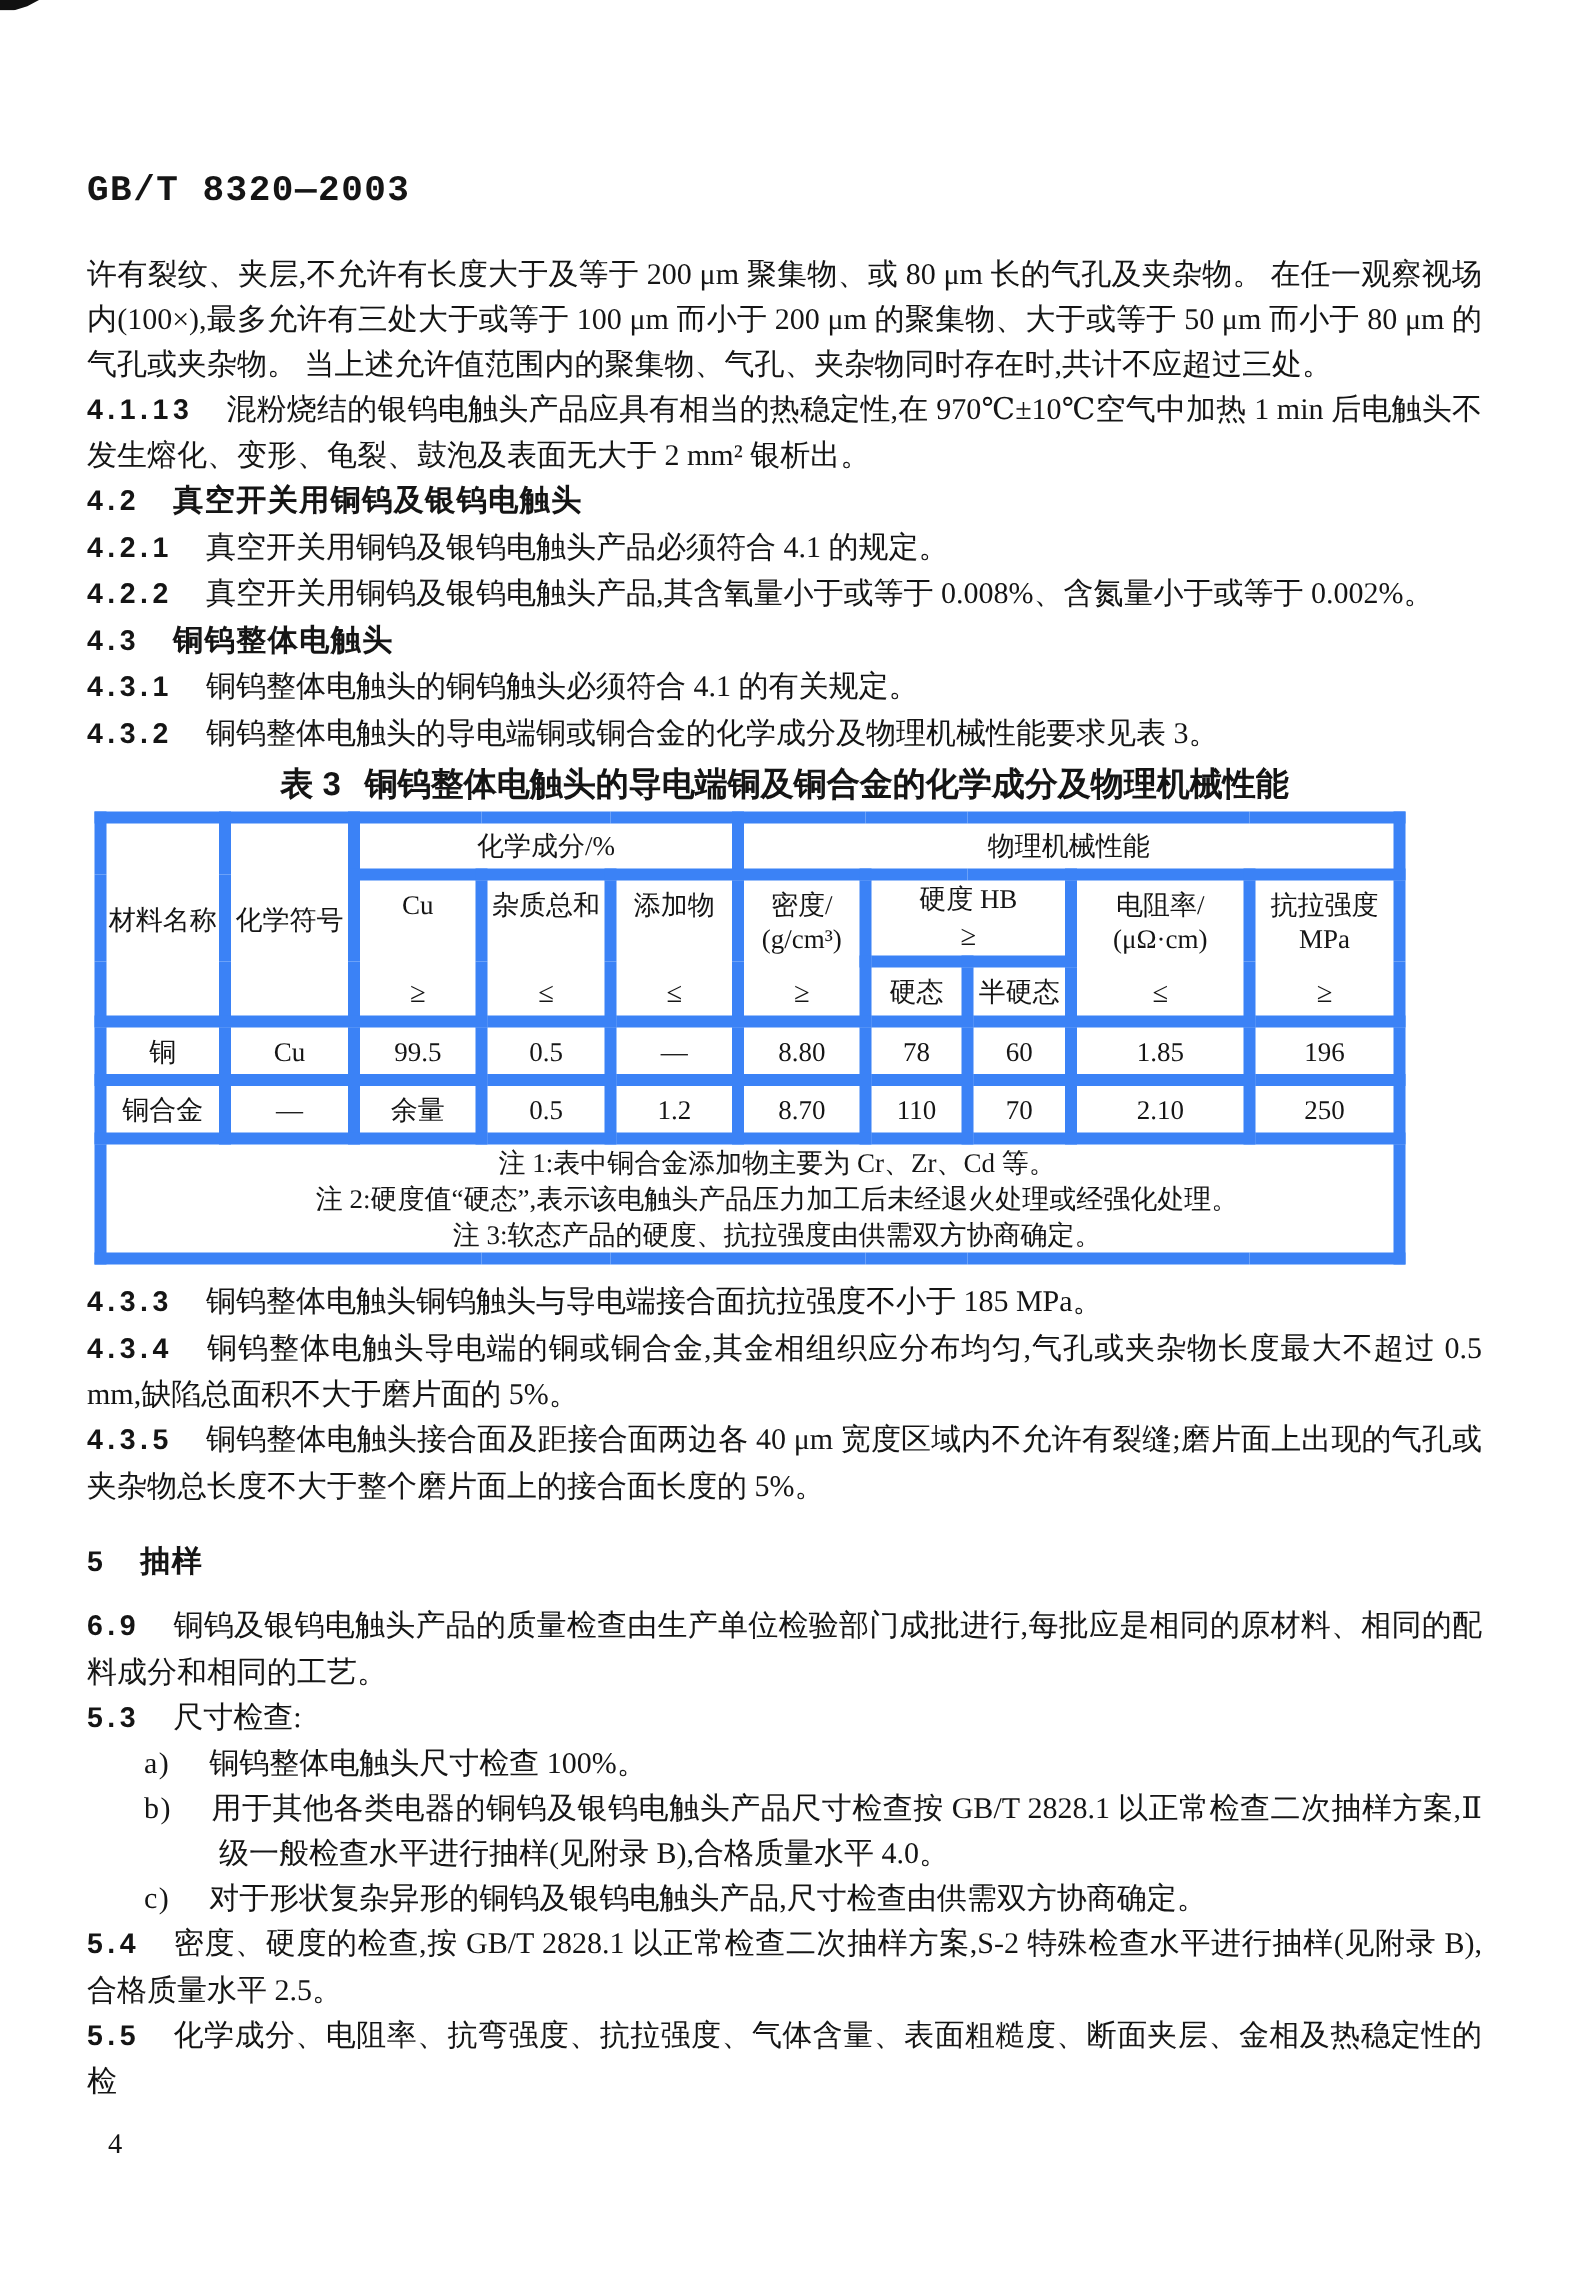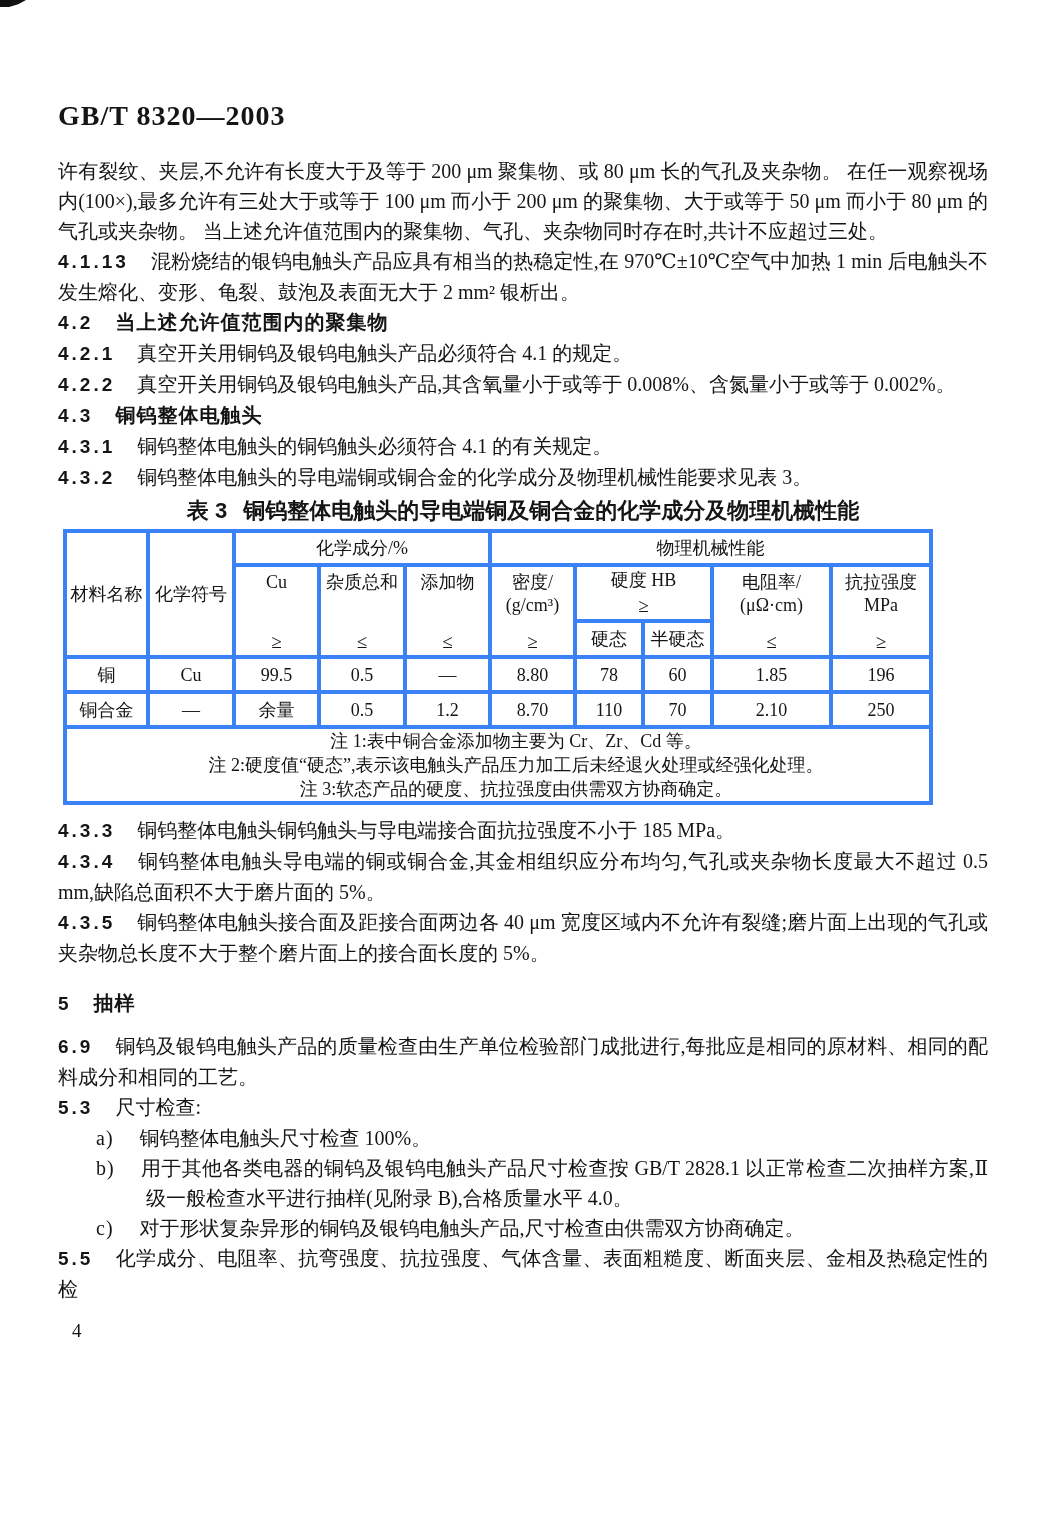--- a/index.html
+++ b/index.html
@@ -10,23 +10,23 @@
     background:#ffffff;
     color:#151515;
     box-sizing:border-box;
     padding:102px 58px 0 58px;
     overflow:hidden;
     font-family:"Liberation Serif","DejaVu Serif",serif;
   }
   .smudge{position:absolute;top:0;left:0;width:26px;height:7px;background:#111;
     clip-path:polygon(0 0,100% 0,70% 60%,35% 100%,0 100%);}
   .docnum{
-    font-weight:bold;font-size:28px;letter-spacing:1px;line-height:28px;
-    margin:0 0 26px 0;
-    font-family:Liberation Serif, serif;
+    font-weight:bold;font-size:24px;letter-spacing:1px;line-height:28px;
+    margin:12px 0 26px 0;
+    font-family:Liberation Mono, monospace;
   }
   .body{margin:0;font-size:20px;line-height:30px;text-align:justify;}
   .num{
     font-family:"Liberation Sans","DejaVu Sans",sans-serif;
     font-weight:bold;font-size:19px;letter-spacing:3px;margin-right:22px;
   }
   .heading .txt{font-weight:bold;font-family:"Liberation Sans","DejaVu Sans",sans-serif;letter-spacing:1px;}
   .sec5{margin-top:20px;margin-bottom:12px;}
   .li{padding-left:88px;text-indent:-50px;}
   .li .li-num{font-family:"Liberation Serif","DejaVu Serif",serif;margin-right:26px;letter-spacing:1px;}
@@ -36,21 +36,21 @@
     margin:3px 0 3px 0;
     font-family:"Liberation Sans","DejaVu Sans",sans-serif;
   }
   .tbl-title .tt-text{margin-left:16px;}
 
   table.t3{
     border-collapse:collapse;table-layout:fixed;
     width:866px;margin:0 0 10px 5px;
   }
   table.t3 td{
-    border:4px solid #3b82f6;
+    border:8px solid #3b82f6;
     text-align:center;vertical-align:middle;
     font-size:18px;padding:0;line-height:24px;
   }
   tr.h1 td{height:30px;}
   tr.h3 td{height:32px;}
   tr.data td{height:31px;font-size:18px;}
   .vwrap{display:flex;flex-direction:column;justify-content:space-between;
     height:82px;padding:4px 0 2px 0;}
   .lbl div{line-height:23px;}
   .op{font-size:19px;line-height:22px;}
@@ -67,21 +67,21 @@
 
 <div class="page">
   <div class="smudge"></div>
 
   <div class="docnum">GB/T 8320—2003</div>
 
   <p class="body">许有裂纹、夹层,不允许有长度大于及等于 200 μm 聚集物、或 80 μm 长的气孔及夹杂物。 在任一观察视场内(100×),最多允许有三处大于或等于 100 μm 而小于 200 μm 的聚集物、大于或等于 50 μm 而小于 80 μm 的气孔或夹杂物。 当上述允许值范围内的聚集物、气孔、夹杂物同时存在时,共计不应超过三处。</p>
 
   <p class="body"><span class="num">4.1.13</span><span class="txt">混粉烧结的银钨电触头产品应具有相当的热稳定性,在 970℃±10℃空气中加热 1 min 后电触头不发生熔化、变形、龟裂、鼓泡及表面无大于 2 mm² 银析出。</span></p>
 
-  <p class="body heading"><span class="num">4.2</span><span class="txt">当上述允许值范围内的聚集物</span></p>
+  <p class="body heading"><span class="num">4.2</span><span class="txt">真空开关用铜钨及银钨电触头</span></p>
 
   <p class="body"><span class="num">4.2.1</span><span class="txt">真空开关用铜钨及银钨电触头产品必须符合 4.1 的规定。</span></p>
 
   <p class="body"><span class="num">4.2.2</span><span class="txt">真空开关用铜钨及银钨电触头产品,其含氧量小于或等于 0.008%、含氮量小于或等于 0.002%。</span></p>
 
   <p class="body heading"><span class="num">4.3</span><span class="txt">铜钨整体电触头</span></p>
 
   <p class="body"><span class="num">4.3.1</span><span class="txt">铜钨整体电触头的铜钨触头必须符合 4.1 的有关规定。</span></p>
 
   <p class="body"><span class="num">4.3.2</span><span class="txt">铜钨整体电触头的导电端铜或铜合金的化学成分及物理机械性能要求见表 3。</span></p>
@@ -215,17 +215,18 @@
 
 
   <p class="body"><span class="num">5.3</span><span class="txt">尺寸检查:</span></p>
 
   <p class="body li"><span class="li-num">a)</span><span class="txt">铜钨整体电触头尺寸检查 100%。</span></p>
 
   <p class="body li"><span class="li-num">b)</span><span class="txt">用于其他各类电器的铜钨及银钨电触头产品尺寸检查按 GB/T 2828.1 以正常检查二次抽样方案,Ⅱ级一般检查水平进行抽样(见附录 B),合格质量水平 4.0。</span></p>
 
   <p class="body li"><span class="li-num">c)</span><span class="txt">对于形状复杂异形的铜钨及银钨电触头产品,尺寸检查由供需双方协商确定。</span></p>
 
+  <p class="body"><span class="num">5.4</span><span class="txt">密度、硬度的检查,按 GB/T 2828.1 以正常检查二次抽样方案,S-2 特殊检查水平进行抽样(见附录 B),合格质量水平 2.5。</span></p>
 
   <p class="body"><span class="num">5.5</span><span class="txt">化学成分、电阻率、抗弯强度、抗拉强度、气体含量、表面粗糙度、断面夹层、金相及热稳定性的检</span></p>
 
   <div class="pagenum">4</div>
 </div>
 
 </body></html>

